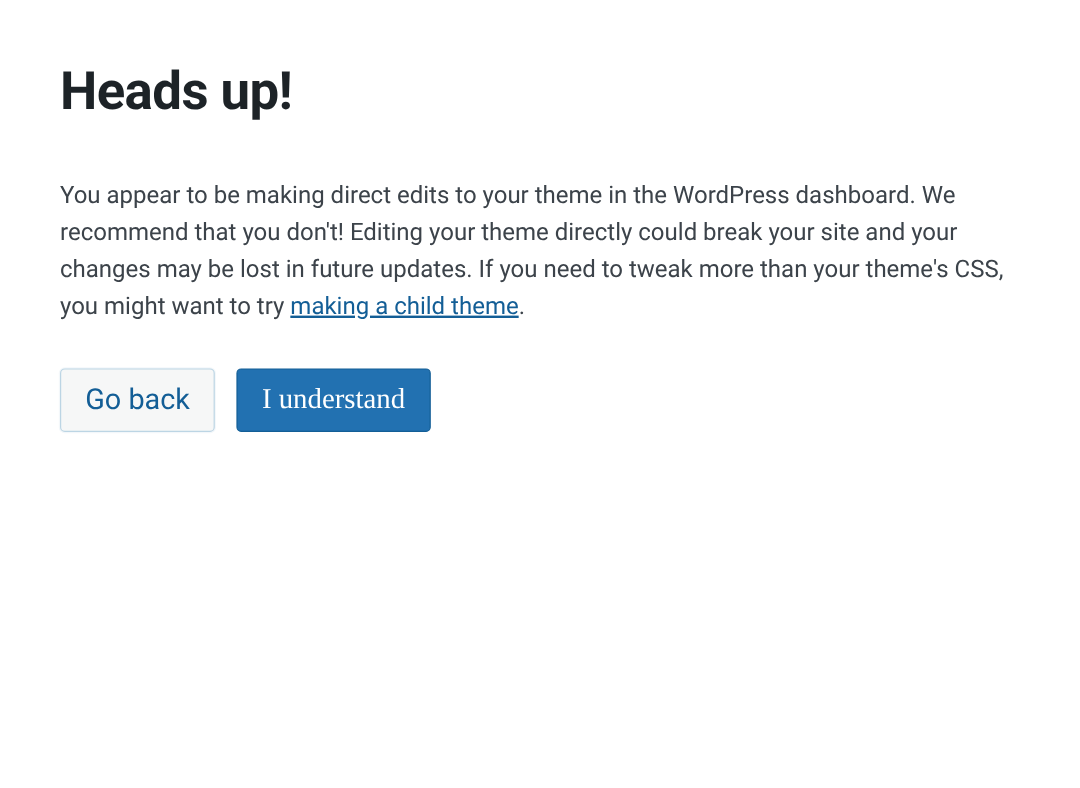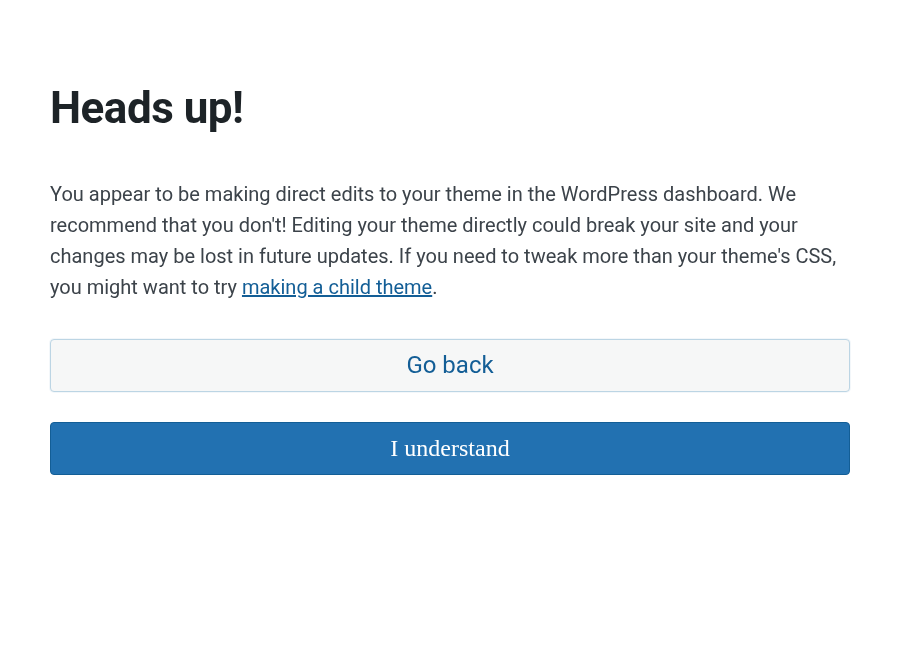--- a/index.html
+++ b/index.html
@@ -9,44 +9,42 @@
     }
     body {
       font-family: -apple-system, BlinkMacSystemFont, "Segoe UI", Roboto, Helvetica, Arial, sans-serif;
       background: #fff;
       padding: 50px;
       color: #1d2327;
       width: 900px;
     }
     .container {
       max-width: 800px;
-      margin-top: 32px;
     }
     h1 {
       font-size: 44px;
       font-weight: 700;
       margin-bottom: 45px;
       color: #1d2327;
       letter-spacing: -0.5px;
     }
     p {
       font-size: 20px;
       line-height: 1.55;
       color: #3c434a;
       margin-bottom: 28px;
     }
     a {
       color: #135e96;
       text-decoration: underline;
     }
     .button-row {
       display: flex;
-      gap: 30px;
+      gap: 18px;
       margin-top: 36px;
-      flex-direction: column;
     }
     .btn {
       font-size: 24px;
       padding: 10px 20px;
       border-radius: 4px;
       cursor: pointer;
       font-family: inherit;
       line-height: 1.3;
     }
     .btn-secondary {

